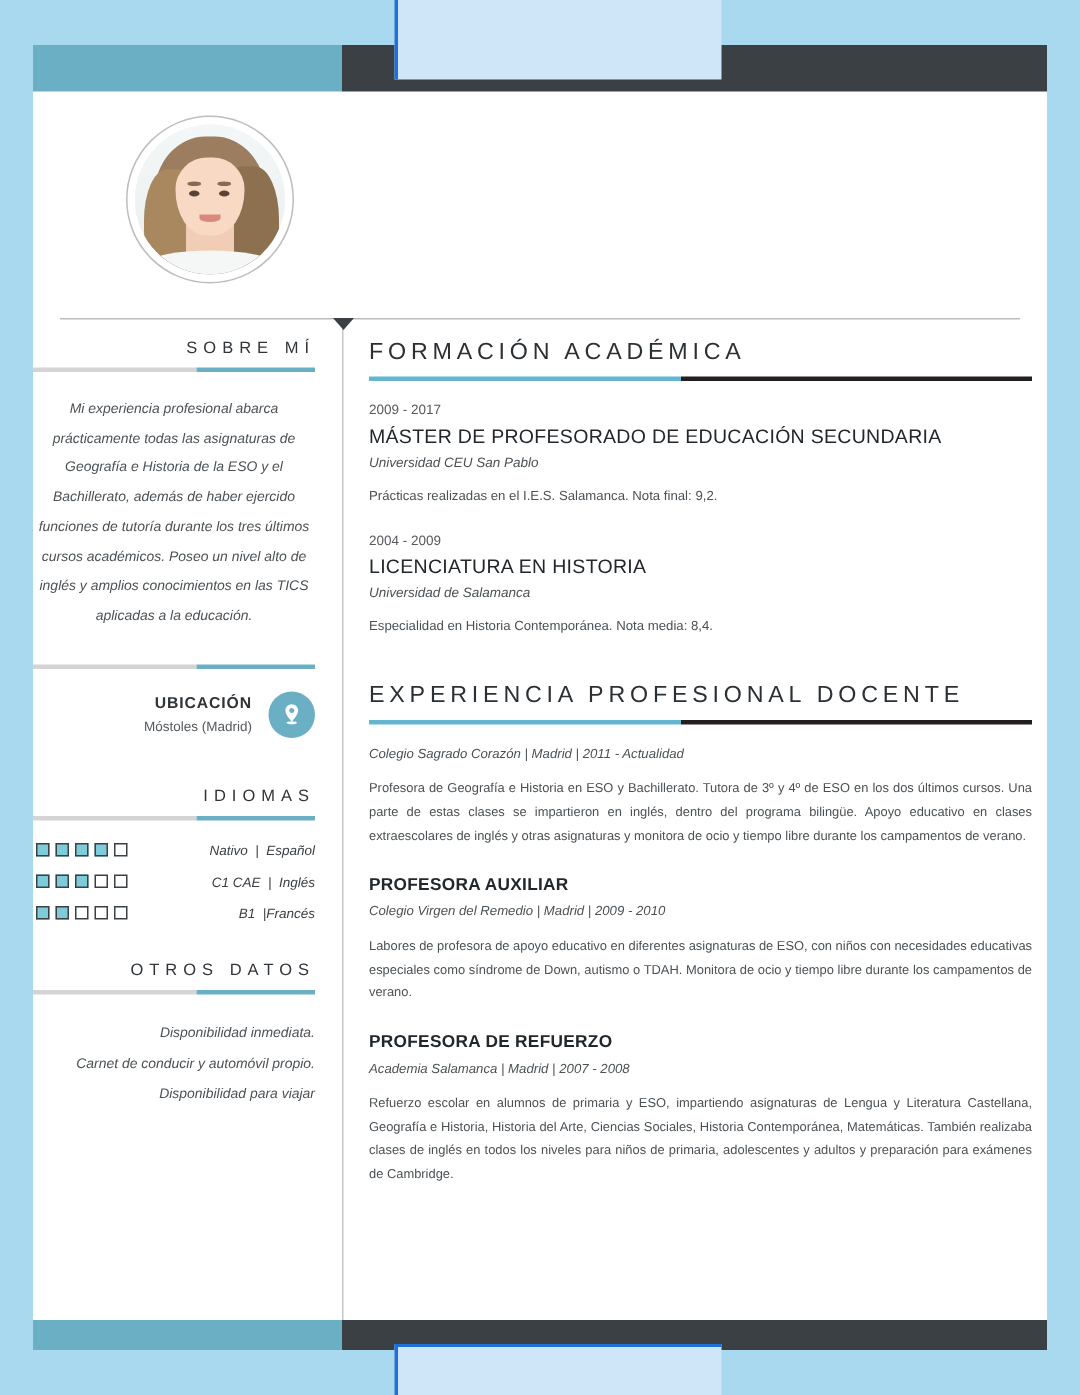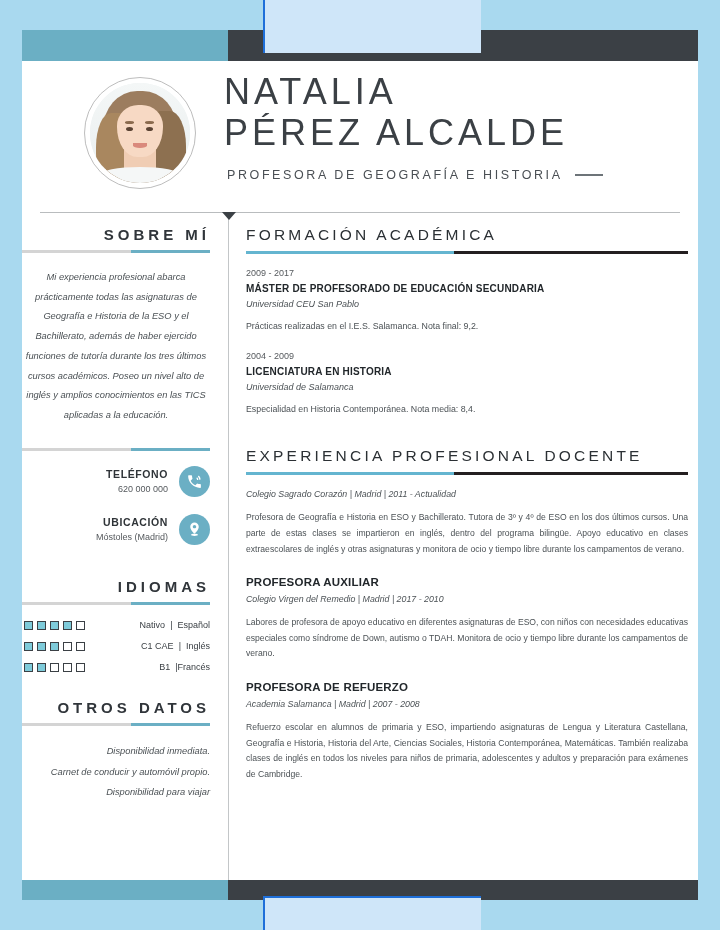--- a/index.html
+++ b/index.html
@@ -154,22 +154,22 @@
     text-align:right;
     padding-right:12px;
   }
   .right-col {
     position:absolute; left:246px; top:226px;
     width:442px; z-index:5;
   }
 
   
   .sec-title-l {
-    font-size:15px; letter-spacing:4px; color:#30353a;
-    font-weight:700; margin-bottom:7px; white-space:nowrap;
+    font-size:11px; letter-spacing:4px; color:#30353a;
+    font-weight:400; margin-bottom:7px; white-space:nowrap;
   }
   .rule-l { display:flex; height:3px; margin-bottom:15px; }
   .rule-l .a { flex:0 0 58%; background:#d4d4d4; }
   .rule-l .b { flex:1; background:#6bafc4; }
 
   .sec-title-r {
     font-size:15.5px; letter-spacing:3.2px; color:#2b3034;
     font-weight:400; margin-bottom:7px;
   }
   .rule-r { display:flex; height:3px; margin-bottom:14px; }
@@ -196,22 +196,22 @@
   .contact-val { font-size:9px; color:#55595d; }
   .cicon {
     width:31px; height:31px; border-radius:50%;
     background:#6bafc4; flex:0 0 31px;
     display:flex; align-items:center; justify-content:center;
   }
   .cicon svg { width:17px; height:17px; fill:#ffffff; }
 
   
   .lang-row {
-    display:flex; align-items:flex-end; justify-content:flex-end;
-    gap:29px; margin-bottom:11px;
+    display:flex; align-items:flex-start; justify-content:flex-end;
+    gap:29px; margin-bottom:11px;font-style:italic;
   }
   .boxes { display:flex; gap:4px; }
   .box {
     width:9px; height:9px; border:1.6px solid #3b4045; background:#ffffff;
   }
   .box.on { background:#7ecbda; }
   .lang-txt {
     font-size:9px; color:#3b4045; white-space:nowrap;
     min-width:96px; text-align:right;
   }
@@ -222,21 +222,21 @@
     line-height:2.25; text-align:right;
   }
 
   .gap-lg { height:22px; }
   .gap-md { height:16px; }
 
   
   .edu-item { margin-bottom:17px; }
   .edu-date { font-size:9px; color:#55595d; margin-bottom:5px; }
   .edu-title {
-    font-size:10px; font-weight:bold; color:#22272b;
+    font-size:13px; font-weight:normal; color:#22272b;
     letter-spacing:.2px; margin-bottom:5px;
   }
   .edu-sub {
     font-size:9px; font-style:italic; color:#4b5155; margin-bottom:11px;
   }
   .edu-desc { font-size:8.8px; color:#4b5155; line-height:1.55; }
 
   .job { margin-bottom:19px; }
   .job-title {
     font-size:11.5px; font-weight:bold; color:#22272b;
@@ -273,28 +273,20 @@
       <div class="ph-shoulder"></div>
       <div class="ph-face"></div>
       <div class="ph-brow l"></div>
       <div class="ph-brow r"></div>
       <div class="ph-eye l"></div>
       <div class="ph-eye r"></div>
       <div class="ph-mouth"></div>
     </div>
   </div>
 
-  <div class="name-block">
-    <div class="name-line">NATALIA</div>
-    <div class="name-line">PÉREZ ALCALDE</div>
-    <div class="role-row">
-      <div class="role">PROFESORA DE GEOGRAFÍA E HISTORIA</div>
-      <div class="role-dash"></div>
-    </div>
-  </div>
 </div>
 
 <div class="divider"></div>
 <div class="tri"></div>
 <div class="vrule"></div>
 
 <div class="left-col">
 
   <div>
     <div class="sec-title-l">SOBRE MÍ</div>
@@ -307,33 +299,20 @@
 
   <div class="gap-lg"></div>
 
   <div>
     <div class="rule-l">
         <div class="a"></div>
         <div class="b"></div>
       </div>
 
     <div class="contact-list">
-      <div class="contact-row">
-        <div class="contact-txt">
-          <div class="contact-label">TELÉFONO</div>
-          <div class="contact-val">620 000 000</div>
-        </div>
-        <div class="cicon">
-          <svg viewBox="0 0 24 24">
-              <path d="M6.6 10.8c1.4 2.8 3.8 5.1 6.6 6.6l2.2-2.2c.3-.3.7-.4 1-.2 1.1.4 2.4.6 3.6.6.6 0 1 .4 1 1V20c0 .6-.4 1-1 1C10.6 21 3 13.4 3 4c0-.6.4-1 1-1h3.5c.6 0 1 .4 1 1 0 1.3.2 2.5.6 3.6.1.4 0 .8-.2 1l-2.3 2.2z"></path>
-              <path d="M17.2 4.2c.4-.4 1-.4 1.4 0 1.2 1.2 1.9 2.8 1.9 4.5 0 .5-.4 1-1 1s-1-.5-1-1c0-1.2-.5-2.3-1.3-3.1-.4-.4-.4-1 0-1.4z"></path>
-              <path d="M15 6.6c.4-.4 1-.4 1.4 0 .6.6 1 1.5 1 2.4 0 .5-.4 1-1 1s-1-.5-1-1c0-.4-.2-.7-.4-1-.4-.4-.4-1 0-1.4z"></path>
-            </svg>
-        </div>
-      </div>
 
 
       <div class="contact-row">
         <div class="contact-txt">
           <div class="contact-label">UBICACIÓN</div>
           <div class="contact-val">Móstoles (Madrid)</div>
         </div>
         <div class="cicon">
           <svg viewBox="0 0 24 24">
               <path d="M12 2C8.7 2 6 4.7 6 8c0 4.2 5.2 9.4 5.4 9.6.3.3.8.3 1.1 0C12.8 17.4 18 12.2 18 8c0-3.3-2.7-6-6-6zm0 8.4c-1.3 0-2.4-1.1-2.4-2.4S10.7 5.6 12 5.6 14.4 6.7 14.4 8 13.3 10.4 12 10.4z"></path>
@@ -445,21 +424,21 @@
         <div class="b"></div>
       </div>
 
     <div class="job">
       <div class="job-meta">Colegio Sagrado Corazón | Madrid | 2011 - Actualidad</div>
       <div class="job-desc">Profesora de Geografía e Historia en ESO y Bachillerato. Tutora de 3º y 4º de ESO en los dos últimos cursos. Una parte de estas clases se impartieron en inglés, dentro del programa bilingüe. Apoyo educativo en clases extraescolares de inglés y otras asignaturas y monitora de ocio y tiempo libre durante los campamentos de verano.</div>
     </div>
 
     <div class="job">
       <div class="job-title">PROFESORA AUXILIAR</div>
-      <div class="job-meta">Colegio Virgen del Remedio | Madrid | 2017 - 2010</div>
+      <div class="job-meta">Colegio Virgen del Remedio | Madrid | 2009 - 2010</div>
       <div class="job-desc">Labores de profesora de apoyo educativo en diferentes asignaturas de ESO, con niños con necesidades educativas especiales como síndrome de Down, autismo o TDAH. Monitora de ocio y tiempo libre durante los campamentos de verano.</div>
     </div>
 
     <div class="job">
       <div class="job-title">PROFESORA DE REFUERZO</div>
       <div class="job-meta">Academia Salamanca | Madrid | 2007 - 2008</div>
       <div class="job-desc">Refuerzo escolar en alumnos de primaria y ESO, impartiendo asignaturas de Lengua y Literatura Castellana, Geografía e Historia, Historia del Arte, Ciencias Sociales, Historia Contemporánea, Matemáticas. También realizaba clases de inglés en todos los niveles para niños de primaria, adolescentes y adultos y preparación para exámenes de Cambridge.</div>
     </div>
   </div>
 </div>

